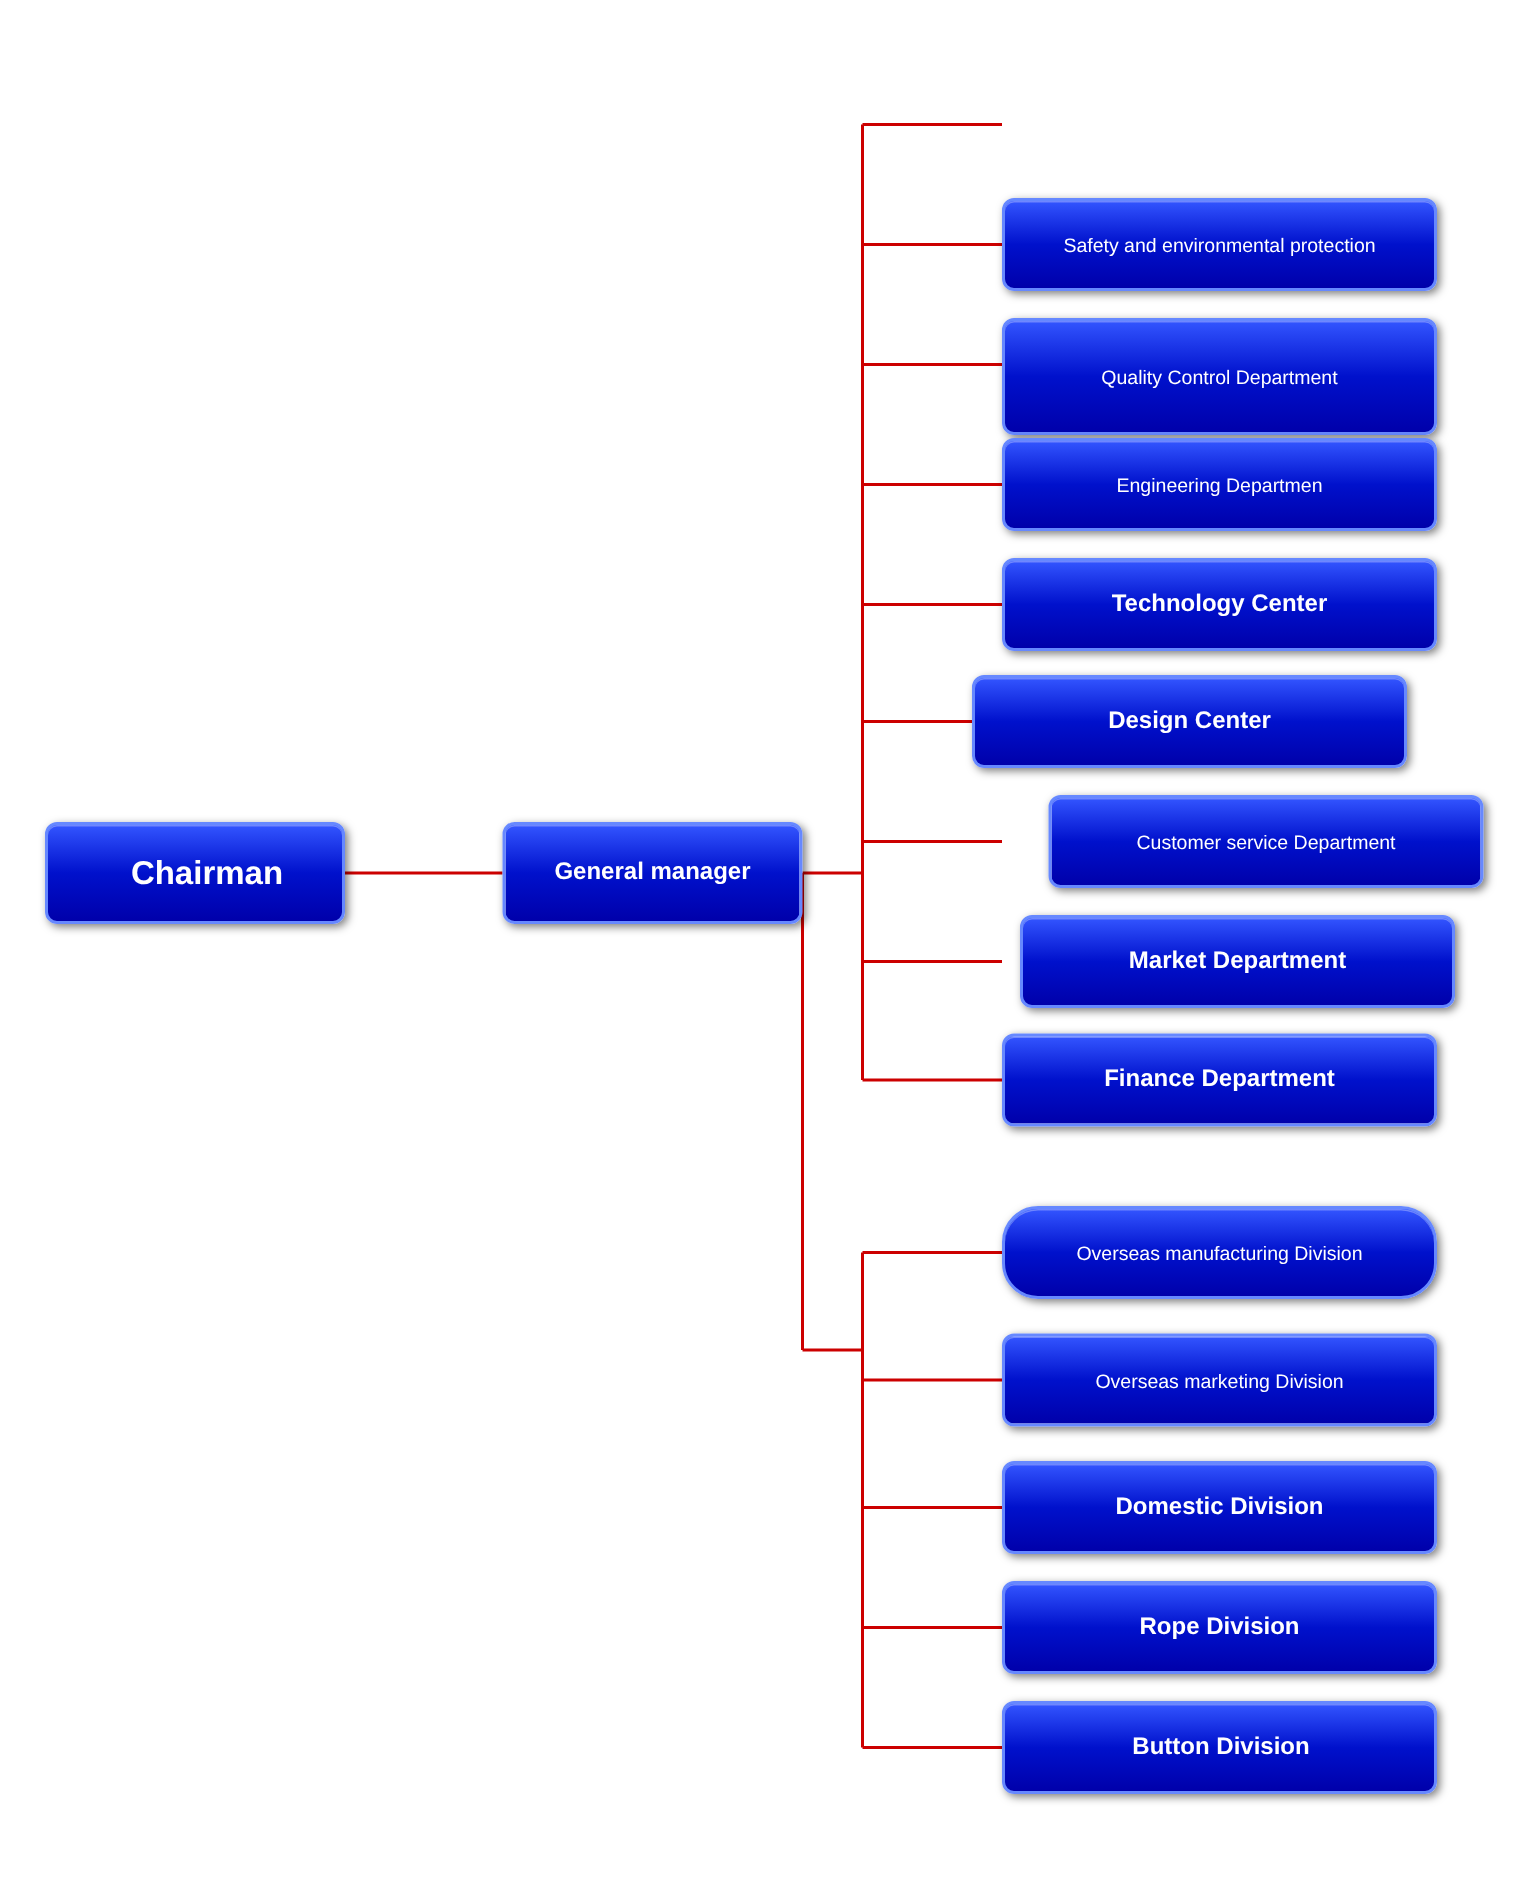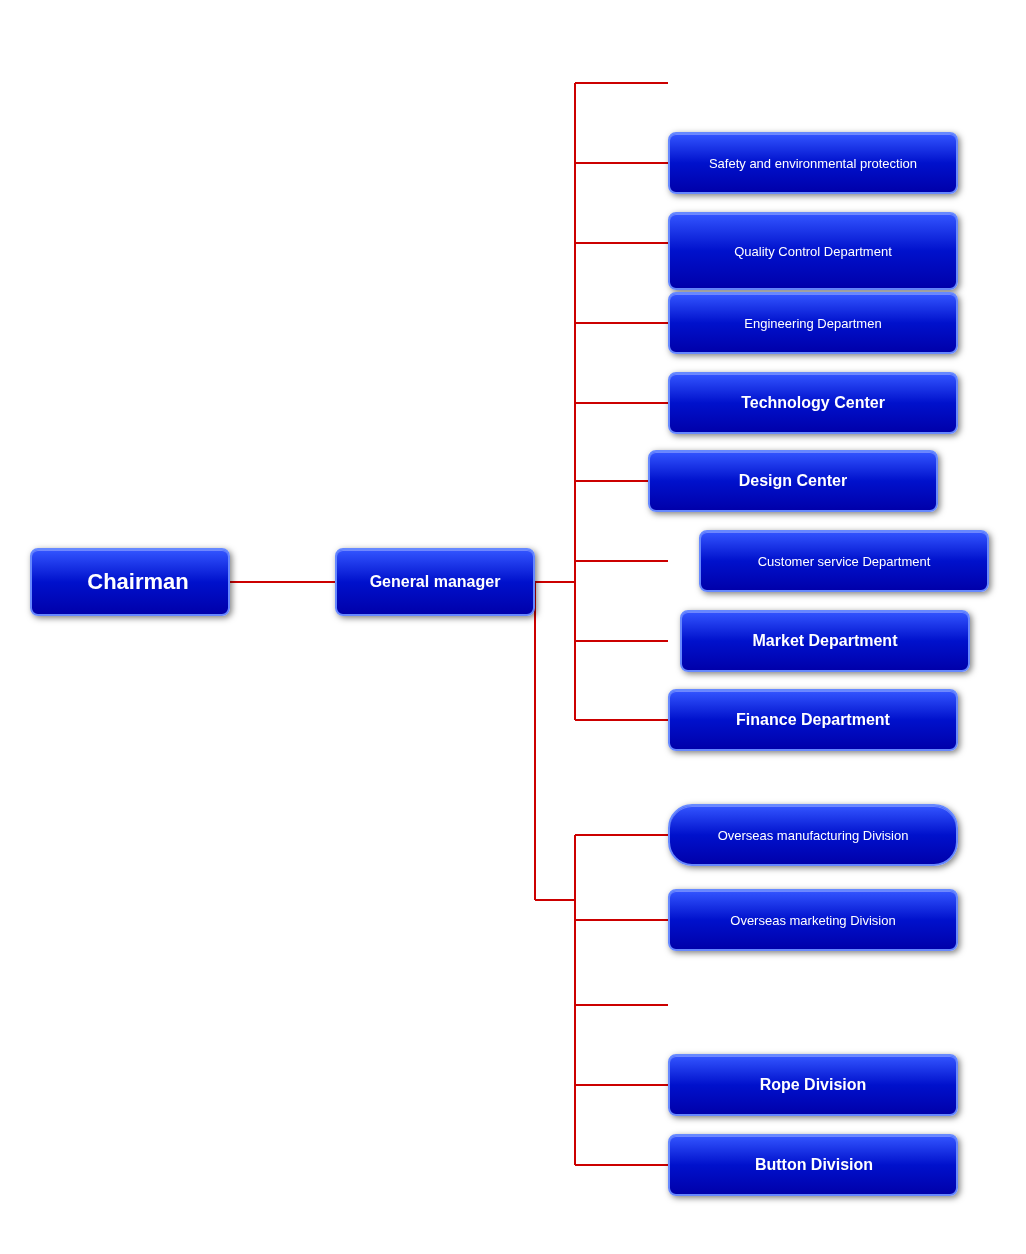--- a/index.html
+++ b/index.html
@@ -125,17 +125,18 @@
   <div class="node small" style="left:668px; top:530px; width:290px; height:62px;margin-left:31px;">Customer service Department</div>
 
   <div class="node medium" style="left:668px; top:610px; width:290px; height:62px;margin-left:12px;">Market Department</div>
 
   <div class="node medium" style="left:668px; top:689px; width:290px; height:62px;">Finance Department</div>
 
   <div class="node small" style="left:668px; top:804px; width:290px; height:62px;border-radius:24px;">Overseas manufacturing Division</div>
 
   <div class="node small" style="left:668px; top:889px; width:290px; height:62px;">Overseas marketing Division</div>
 
+  <div class="node medium" style="left:668px; top:974px; width:290px; height:62px;">Domestic Division</div>
 
   <div class="node medium" style="left:668px; top:1054px; width:290px; height:62px;">Rope Division</div>
 
   <div class="node medium" style="left:668px; top:1134px; width:290px; height:62px;padding-left:10px;">Button Division</div>
 </div>
 
 </body></html>

